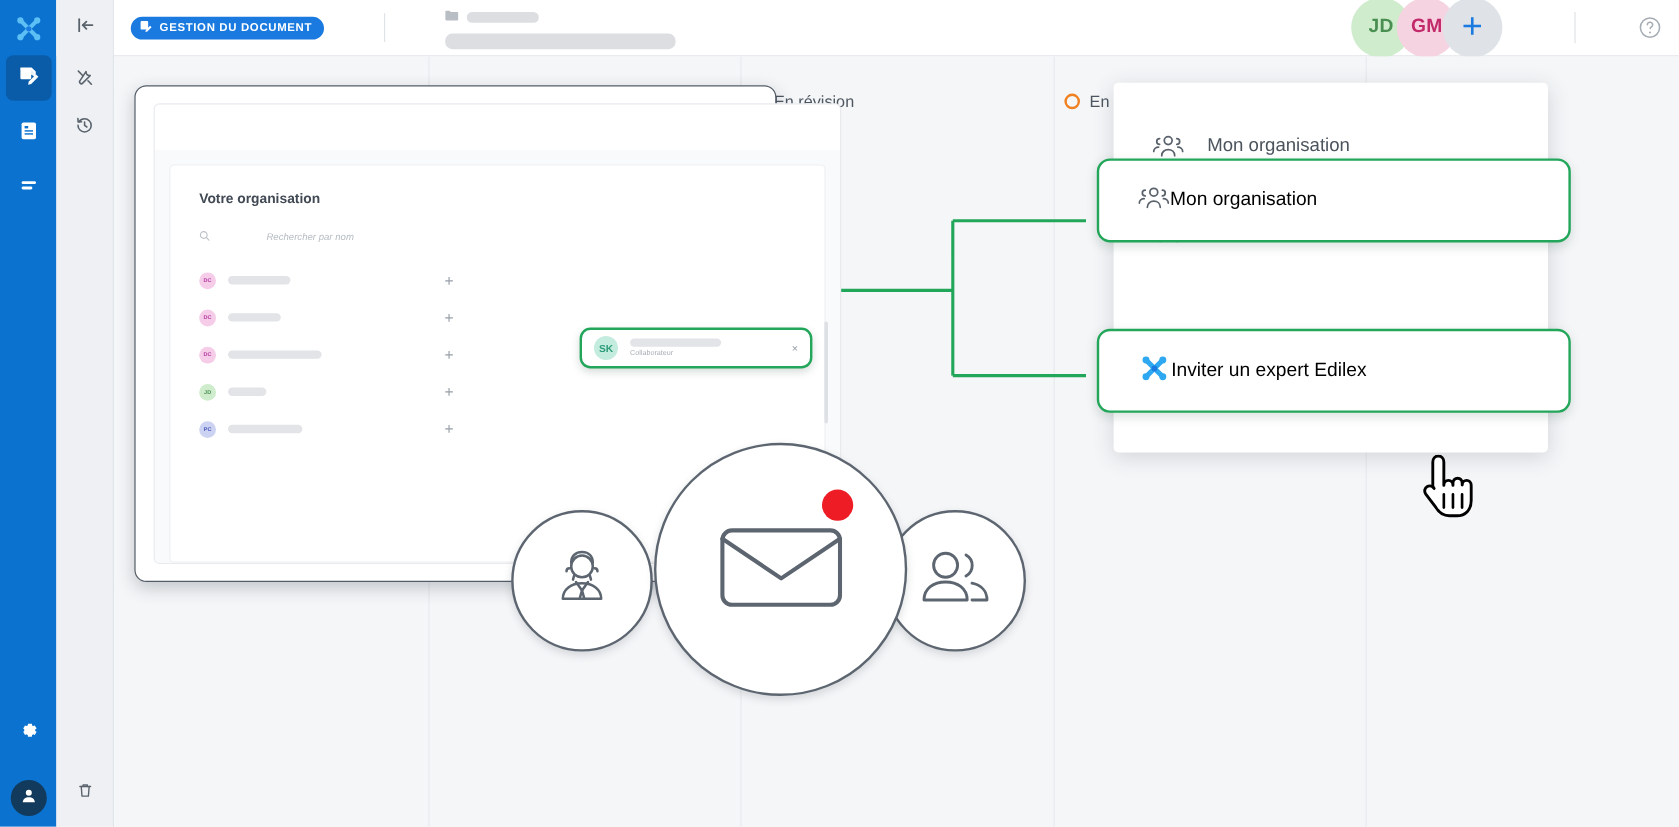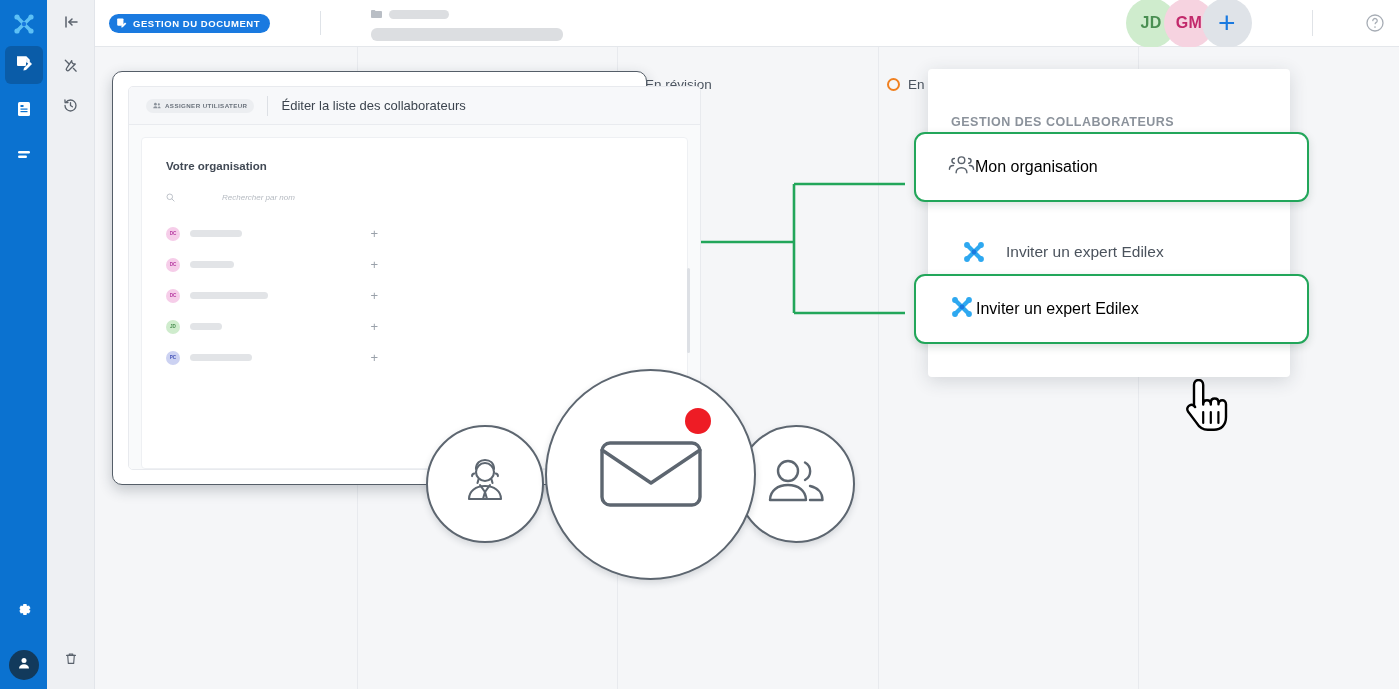--- a/index.html
+++ b/index.html
@@ -371,35 +371,20 @@
         <path d="M487 195 L699 195"></path>
         <path d="M699 137 L699 266"></path>
         <path d="M699 137 L810 137"></path>
         <path d="M699 266 L810 266"></path>
       </g>
     </svg>
 
     <div class="modal-frame">
       <div class="modal-inner">
 
-        <div class="modal-head">
-          <div class="assign-chip">
-            <span>
-              <svg width="8" height="7" viewBox="0 0 10 8" fill="#8a919a">
-                <circle cx="3" cy="2.4" r="1.7"></circle>
-                  <circle cx="7.3" cy="2.6" r="1.3"></circle>
-                <path d="M.3 7.4c0-1.6 1.2-2.5 2.7-2.5s2.7.9 2.7 2.5z"></path>
-                <path d="M6.2 7.4c0-1.2.6-2 1.6-2s1.6.8 1.6 2z"></path>
-              </svg>
-            </span>
-            <span>ASSIGNER UTILISATEUR</span>
-          </div>
-          <div class="mh-div"></div>
-          <div class="modal-title">Éditer la liste des collaborateurs</div>
-        </div>
 
         <div class="modal-body">
           <div class="body-card">
             <div class="cols">
 
               <div class="col-org">
                 <div class="col-title">Votre organisation</div>
 
                 <div class="searchbox">
                   <span>
@@ -439,23 +424,30 @@
               </div>
 
 
             </div>
           </div>
           <div class="scroll-thumb"></div>
         </div>
       </div>
     </div>
 
+    <div class="collab-highlight">
+      <div class="cav">SK</div>
+      <div class="collab-txt">
+        <div class="collab-name"></div>
+        <div class="collab-role">Collaborateur</div>
+      </div>
+      <div class="collab-x">×</div>
+    </div>
 
     <div class="menu">
-      <div class="menu-title">GESTION DES COLLABORATEURS</div>
 
       <div class="menu-item" style="margin-top:18px">
         <span class="mi-ico">
           <svg width="27" height="22" viewBox="0 0 28 22" fill="none" stroke="#5a626c" stroke-width="1.5">
             <circle cx="14" cy="6" r="3.4"></circle>
             <path d="M8.4 19c0-3.2 2.5-5.2 5.6-5.2s5.6 2 5.6 5.2" stroke-linecap="round"></path>
             <path d="M6.6 4.2a2.5 2.5 0 100 5" stroke-linecap="round"></path>
             <path d="M21.4 4.2a2.5 2.5 0 110 5" stroke-linecap="round"></path>
             <path d="M1.5 15.4c0-2.3 1.9-3.8 4.2-3.8" stroke-linecap="round"></path>
             <path d="M26.5 15.4c0-2.3-1.9-3.8-4.2-3.8" stroke-linecap="round"></path>

